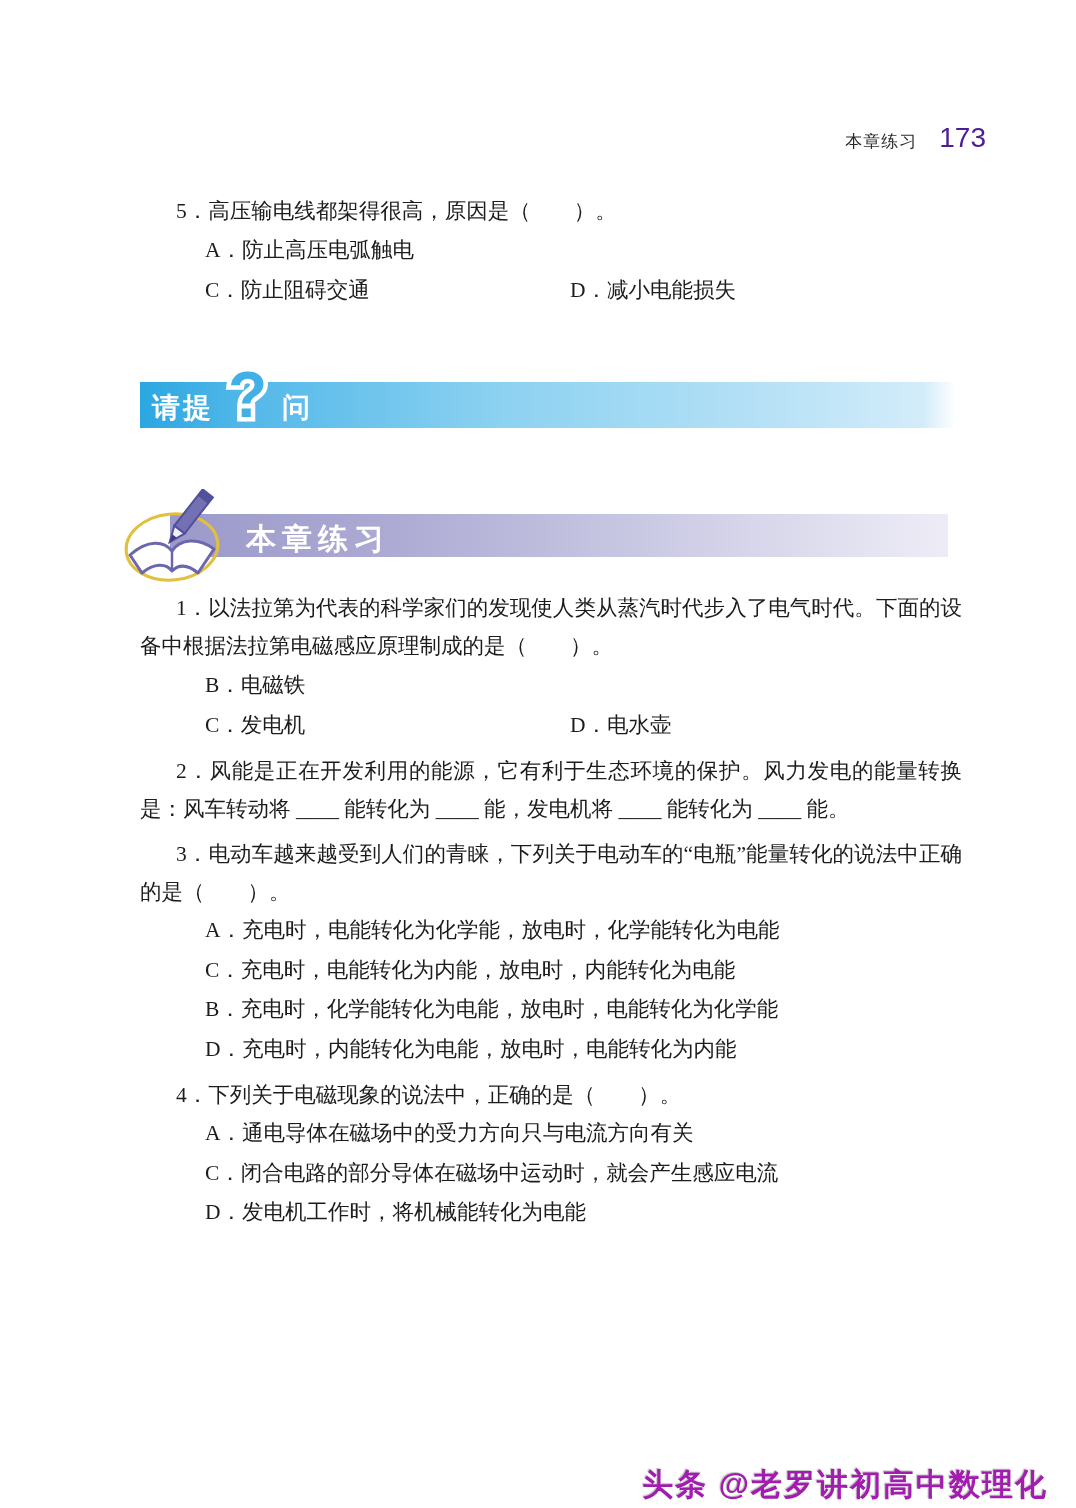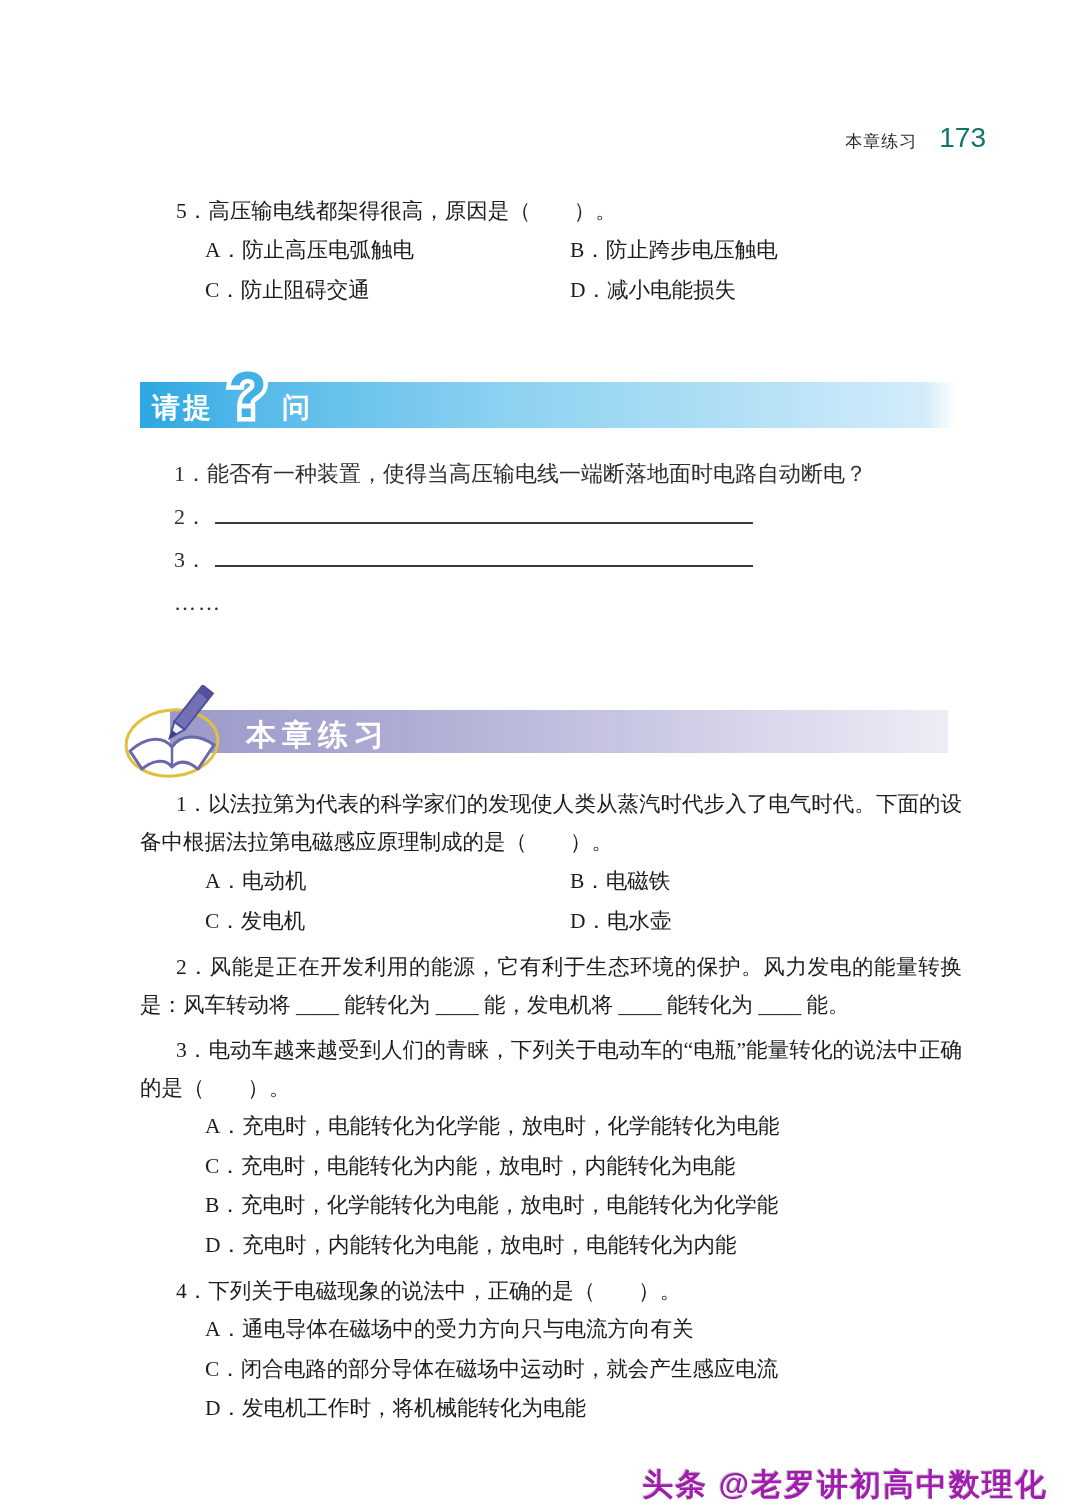--- a/index.html
+++ b/index.html
@@ -12,21 +12,21 @@
     overflow:hidden;
     margin-top:20px;
   }
 
   
   .page-header {
     position:absolute; top:102px; right:90px;
     display:flex; align-items:baseline; gap:22px;
   }
   .page-header .section { font-size:17px; color:#2b2b2b; letter-spacing:1px; }
-  .page-header .pagenum { font-size:28px; color:#0f766e; font-family:"Liberation Sans","DejaVu Sans",sans-serif; }
+  .page-header .pagenum { font-size:28px; color:#4c1d95; font-family:"Liberation Sans","DejaVu Sans",sans-serif; }
 
   .content { position:absolute; left:140px; top:0; width:822px; }
 
   .qtext { margin:0; font-size:21.5px; line-height:38px; text-align:justify; }
   .indent { text-indent:36px; }
 
   
   .opt-grid { margin-left:65px; }
   .opt-row { display:flex; line-height:40px; font-size:21.5px; }
   .opt-row .opt-left { width:365px; }
@@ -106,44 +106,37 @@
     <span class="pagenum">173</span>
   </div>
 
   <div class="content">
 
     <section id="q5">
       <p class="qtext indent">5．高压输电线都架得很高，原因是（　　）。</p>
       <div class="opt-grid">
         <div class="opt-row">
           <span class="opt-left">A．防止高压电弧触电</span>
-          <span>B．防止跨步电压触电</span>
         </div>
         <div class="opt-row">
           <span class="opt-left">C．防止阻碍交通</span>
           <span>D．减小电能损失</span>
         </div>
       </div>
     </section>
 
     <div class="ask-banner">
       <span class="ask-left">请提</span>
       <span class="qmark">
         <span class="qm-outline">?</span>
         <span class="qm-fill">?</span>
       </span>
       <span class="ask-right">问</span>
     </div>
 
-    <div class="ask-list">
-      <p><span>1．</span><span>能否有一种装置，使得当高压输电线一端断落地面时电路自动断电？</span></p>
-      <p><span>2．</span><span class="blank-line"></span></p>
-      <p><span>3．</span><span class="blank-line"></span></p>
-      <p class="dots">……</p>
-    </div>
 
     <div class="ex-banner">
       <span class="ex-icon">
         <svg width="100" height="100" viewBox="0 0 100 100">
           <ellipse cx="50" cy="58" rx="46" ry="33" fill="none" stroke="#e2bf3e" stroke-width="3" transform="rotate(-6 50 58)"></ellipse>
           <path d="M8 66 C26 50 42 52 50 62 C58 50 76 48 92 60 L76 84 C64 74 56 76 50 82 C44 74 32 74 20 84 Z" fill="#ffffff" stroke="#6b67ae" stroke-width="3" stroke-linejoin="round"></path>
           <path d="M50 62 L50 82" stroke="#6b67ae" stroke-width="2.5"></path>
           <g transform="rotate(38 62 34)">
             <rect x="56" y="-4" width="13" height="46" fill="#7470b4" stroke="#53509a" stroke-width="2"></rect>
             <rect x="56" y="-4" width="13" height="8" fill="#53509a"></rect>
@@ -153,21 +146,20 @@
         </svg>
       </span>
       <span class="ex-title">本章练习</span>
     </div>
 
     <main class="exercises">
 
       <p class="qtext indent">1．以法拉第为代表的科学家们的发现使人类从蒸汽时代步入了电气时代。下面的设备中根据法拉第电磁感应原理制成的是（　　）。</p>
       <div class="opt-grid">
         <div class="opt-row">
-          <span class="opt-left">A．电动机</span>
           <span>B．电磁铁</span>
         </div>
         <div class="opt-row">
           <span class="opt-left">C．发电机</span>
           <span>D．电水壶</span>
         </div>
       </div>
 
       <p class="qtext indent gap-s">2．风能是正在开发利用的能源，它有利于生态环境的保护。风力发电的能量转换是：风车转动将 ____ 能转化为 ____ 能，发电机将 ____ 能转化为 ____ 能。</p>
 

